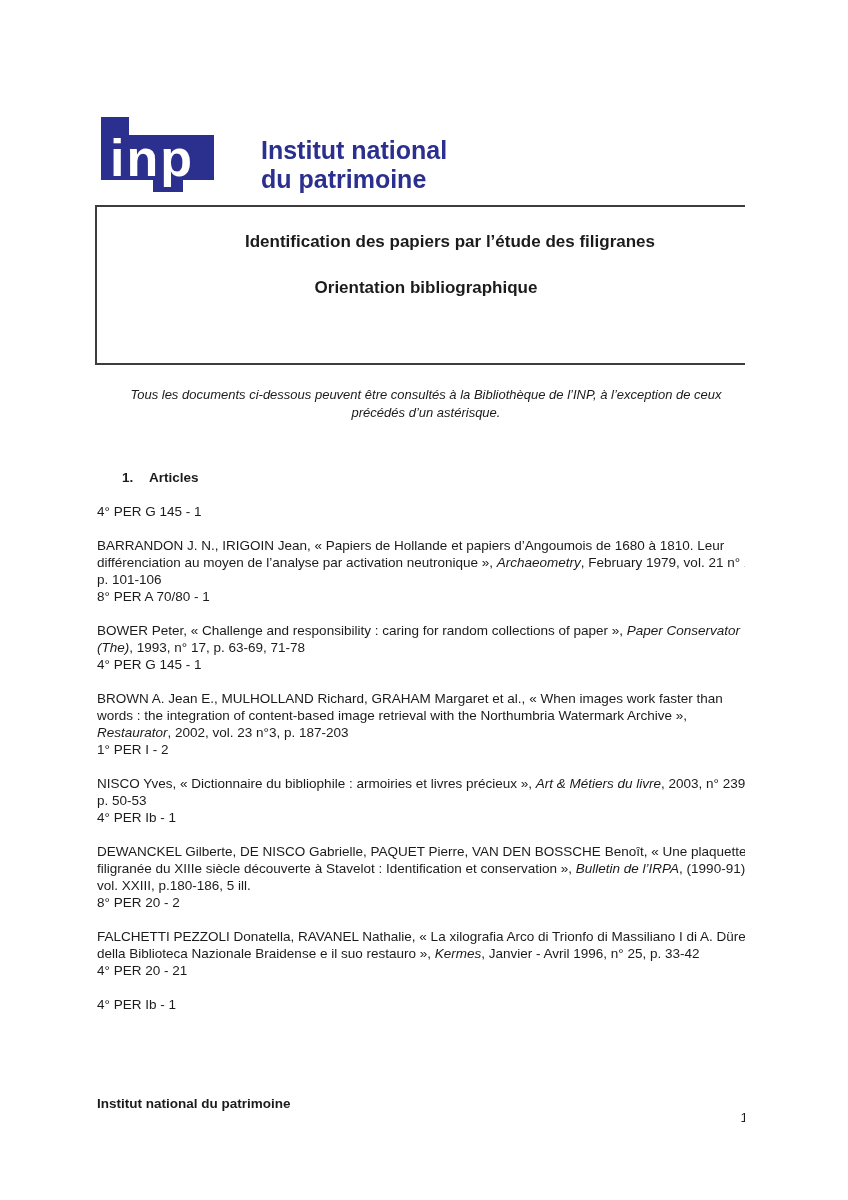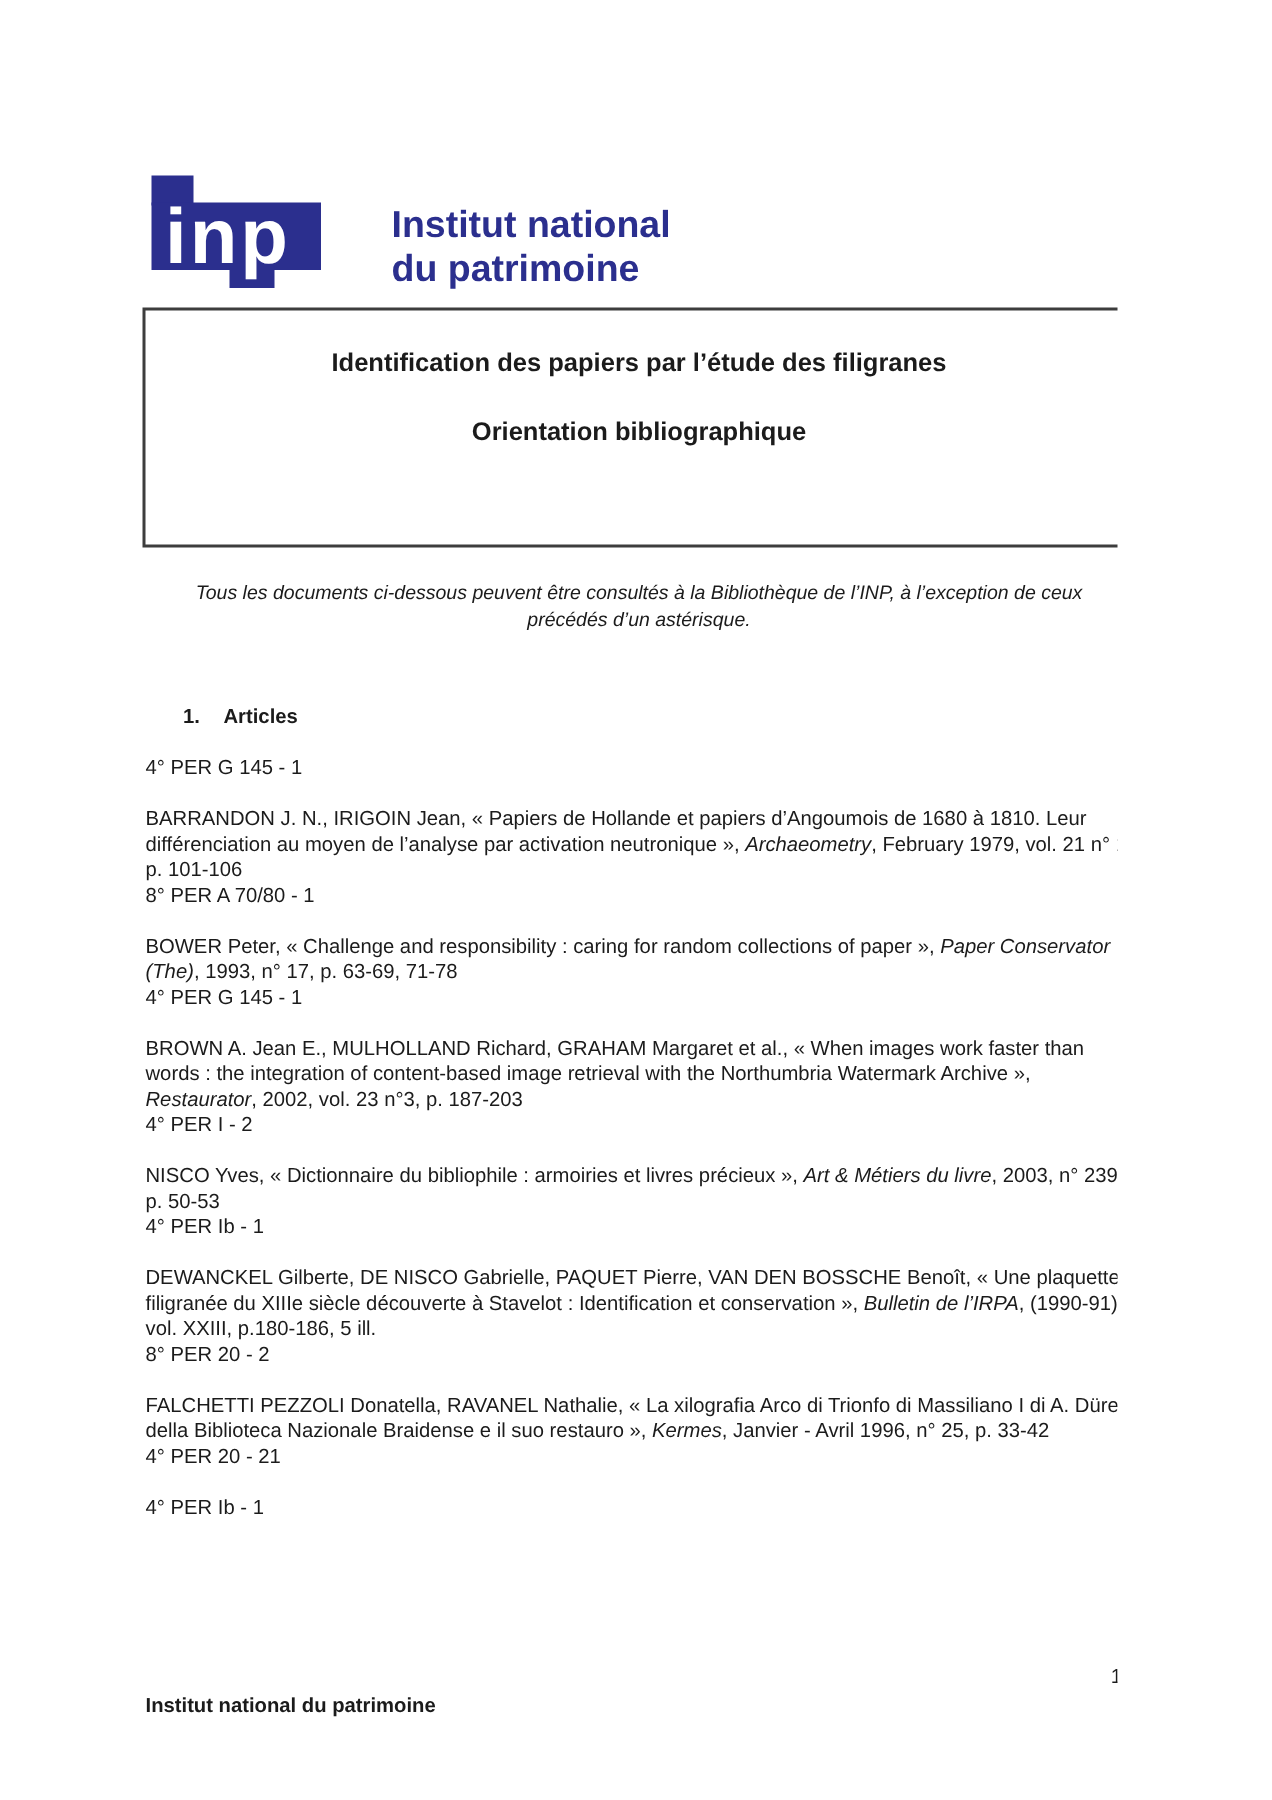--- a/index.html
+++ b/index.html
@@ -33,21 +33,21 @@
 
   
   .title-box{
     position:absolute;left:95px;top:205px;width:662px;height:160px;
     border:2px solid #3d3d3d;box-sizing:border-box;background:#ffffff;
   }
   .title-line{
     position:absolute;left:0;width:100%;
     text-align:center;font-weight:bold;font-size:17px;line-height:18px;
   }
-  .title-line-1{top:26px;}
+  .title-line-1{top:26px;margin-left:24px;}
   .title-line-2{top:72px;}
   .title-line-3{top:116px;}
 
   
   .note{
     position:absolute;left:95px;top:386px;width:662px;
     text-align:center;font-style:italic;
     font-size:13px;line-height:18px;
     padding:0 8px;box-sizing:border-box;
   }
@@ -66,21 +66,21 @@
     font-size:13.5px;line-height:17px;
   }
   .entry{margin:0 0 17px 0;}
   .entry-text{margin:0;}
   .it{font-style:italic;}
   .entry-cote{margin:0;}
 
   
   .footer-institution{
     position:absolute;left:97px;top:1095px;
-    font-weight:bold;font-size:13.5px;line-height:17px;margin-top:33px;
+    font-weight:bold;font-size:13.5px;line-height:17px;
   }
   .page-number{
     position:absolute;left:97px;top:1109px;width:651px;
     text-align:right;font-size:13.5px;line-height:17px;
   }
 </style>
 </head>
 <body>
 
 <div class="page">
@@ -115,21 +115,21 @@
       <div class="entry">
         <p class="entry-text"><span>BARRANDON J. N., IRIGOIN Jean, « Papiers de Hollande et papiers d’Angoumois de 1680 à 1810. Leur différenciation au moyen de l’analyse par activation neutronique », </span><span class="it">Archaeometry</span><span>, February 1979, vol. 21 n° 1, p. 101-106</span></p>
         <div class="entry-cote">8° PER A 70/80 - 1</div>
       </div>
       <div class="entry">
         <p class="entry-text"><span>BOWER Peter, « Challenge and responsibility : caring for random collections of paper », </span><span class="it">Paper Conservator (The)</span><span>, 1993, n° 17, p. 63-69, 71-78</span></p>
         <div class="entry-cote">4° PER G 145 - 1</div>
       </div>
       <div class="entry">
         <p class="entry-text"><span>BROWN A. Jean E., MULHOLLAND Richard, GRAHAM Margaret et al., « When images work faster than words : the integration of content-based image retrieval with the Northumbria Watermark Archive », </span><span class="it">Restaurator</span><span>, 2002, vol. 23 n°3, p. 187-203</span></p>
-        <div class="entry-cote">4° PER I - 2</div>
+        <div class="entry-cote">1° PER I - 2</div>
       </div>
       <div class="entry">
         <p class="entry-text"><span>NISCO Yves, « Dictionnaire du bibliophile : armoiries et livres précieux », </span><span class="it">Art &amp; Métiers du livre</span><span>, 2003, n° 239, p. 50-53</span></p>
         <div class="entry-cote">4° PER Ib - 1</div>
       </div>
       <div class="entry">
         <p class="entry-text"><span>DEWANCKEL Gilberte, DE NISCO Gabrielle, PAQUET Pierre, VAN DEN BOSSCHE Benoît, « Une plaquette filigranée du XIIIe siècle découverte à Stavelot : Identification et conservation », </span><span class="it">Bulletin de l’IRPA</span><span>, (1990-91), vol. XXIII, p.180-186, 5 ill.</span></p>
         <div class="entry-cote">8° PER 20 - 2</div>
       </div>
       <div class="entry">

